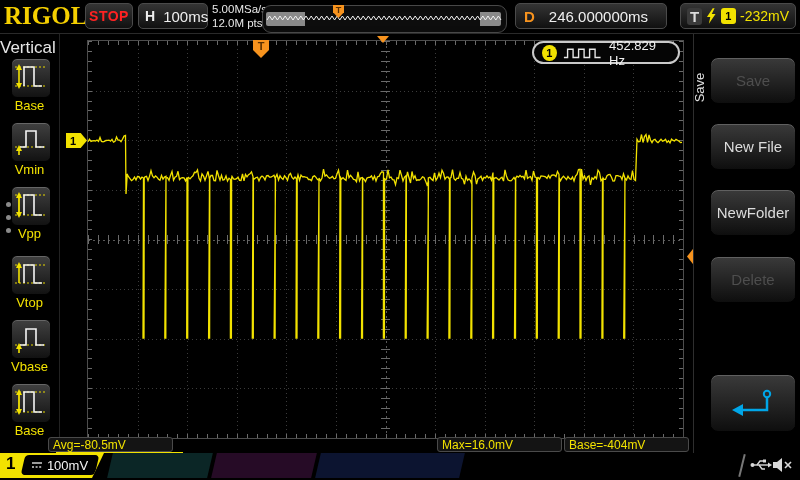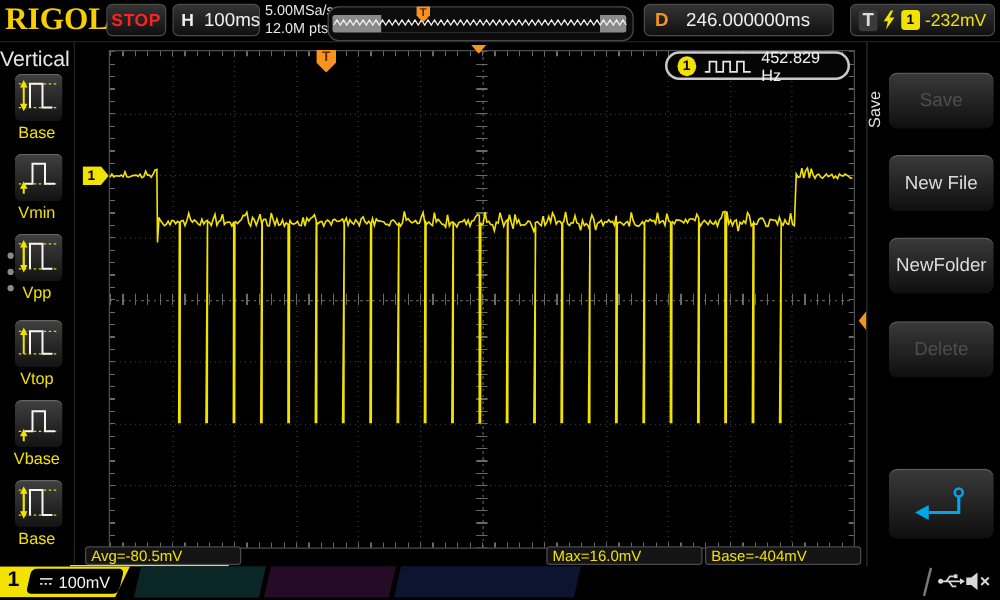--- a/index.html
+++ b/index.html
@@ -257,21 +257,21 @@
     <div class="rm-btn disabled" style="top:222px;">Delete</div>
     <div class="rm-btn" style="top:340px;height:56px;">
       <svg width="52" height="34" viewBox="0 0 52 34">
         <circle cx="40" cy="8" r="3.2" fill="none" stroke="#00a6e8" stroke-width="2"></circle>
         <path d="M40,11 V24 H16" fill="none" stroke="#00a6e8" stroke-width="2.5"></path>
         <polygon points="16,18 16,30 5,24" fill="#00a6e8"></polygon>
       </svg>
     </div>
   </div>
 
-  <div class="meas-box" style="left:68px;">Avg=-80.5mV</div>
+  <div class="meas-box" style="left:48px;">Avg=-80.5mV</div>
   <div class="meas-box" style="left:437px;">Max=16.0mV</div>
   <div class="meas-box" style="left:564px;">Base=-404mV</div>
   <div id="meas-underline"></div>
 
   <div id="chbar">
 
     <div class="ch-cell" style="left:0;width:104px;background:#f2e200;clip-path:polygon(0 0,104px 0,92px 100%,0 100%);">
       <span class="ch-num" style="left:6px;color:#000;">1</span>
       <div class="ch-box" style="left:23px;width:74px;background:#000;">
         <svg width="12" height="10" viewBox="0 0 12 10">

